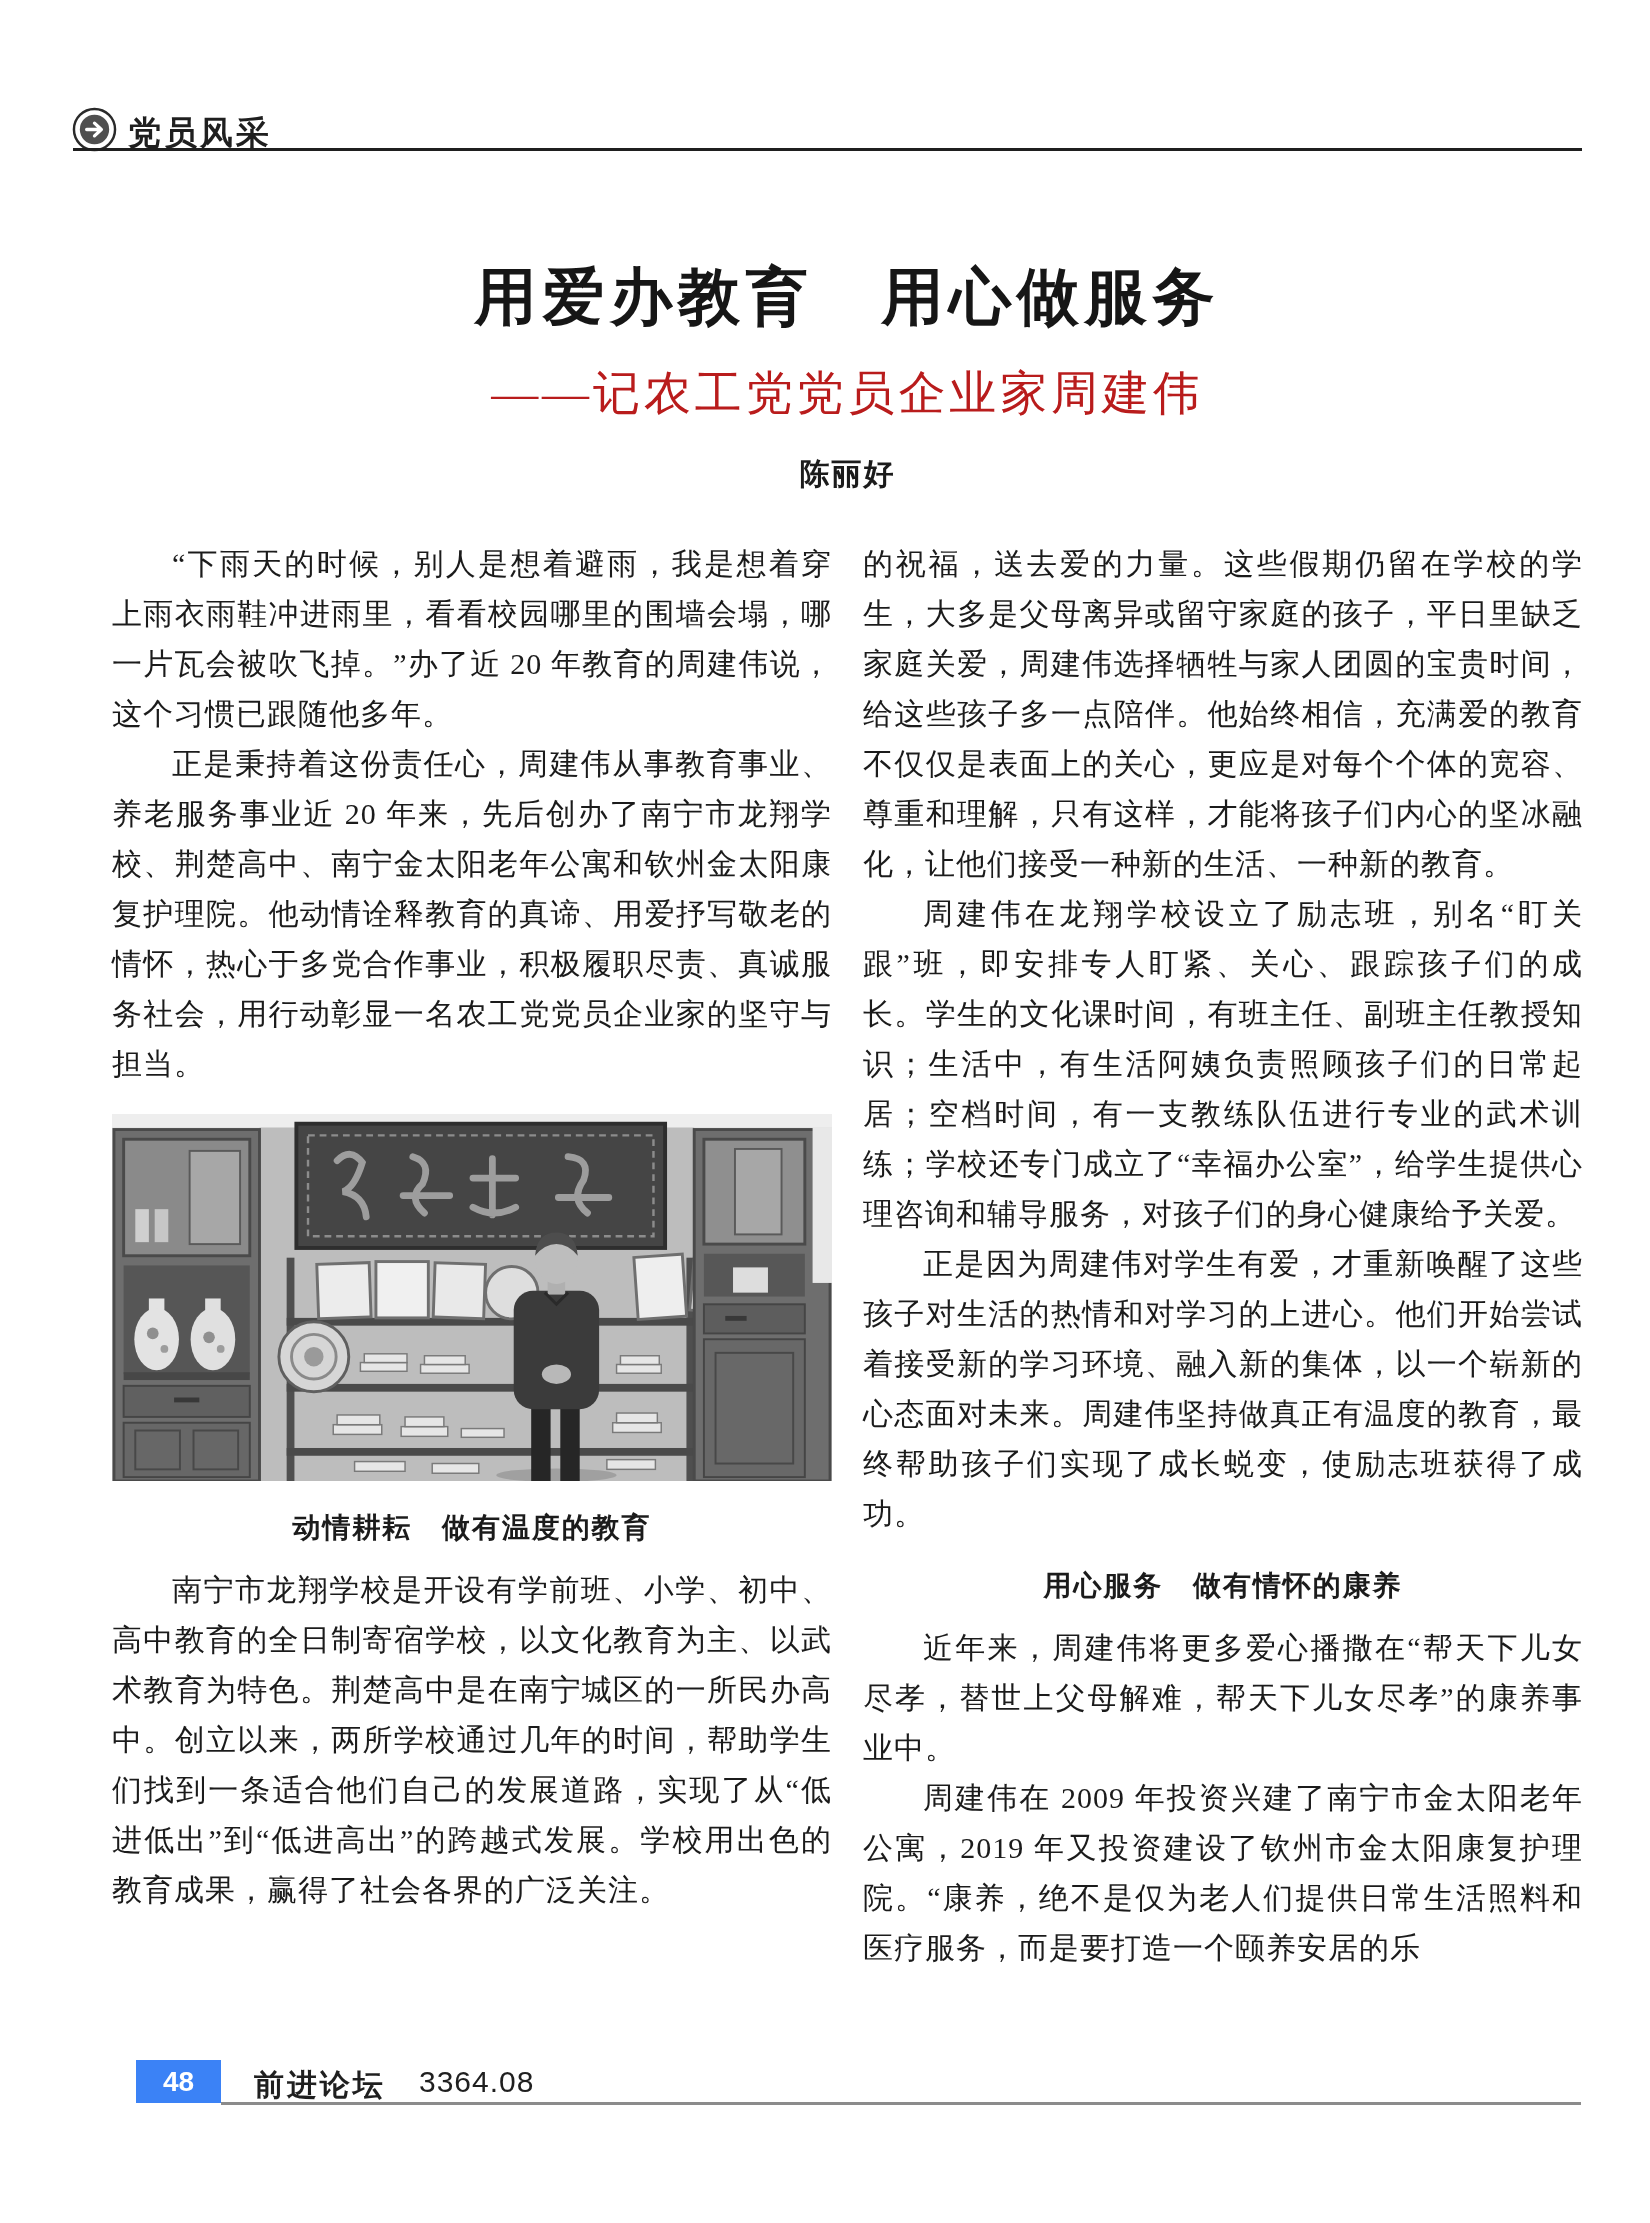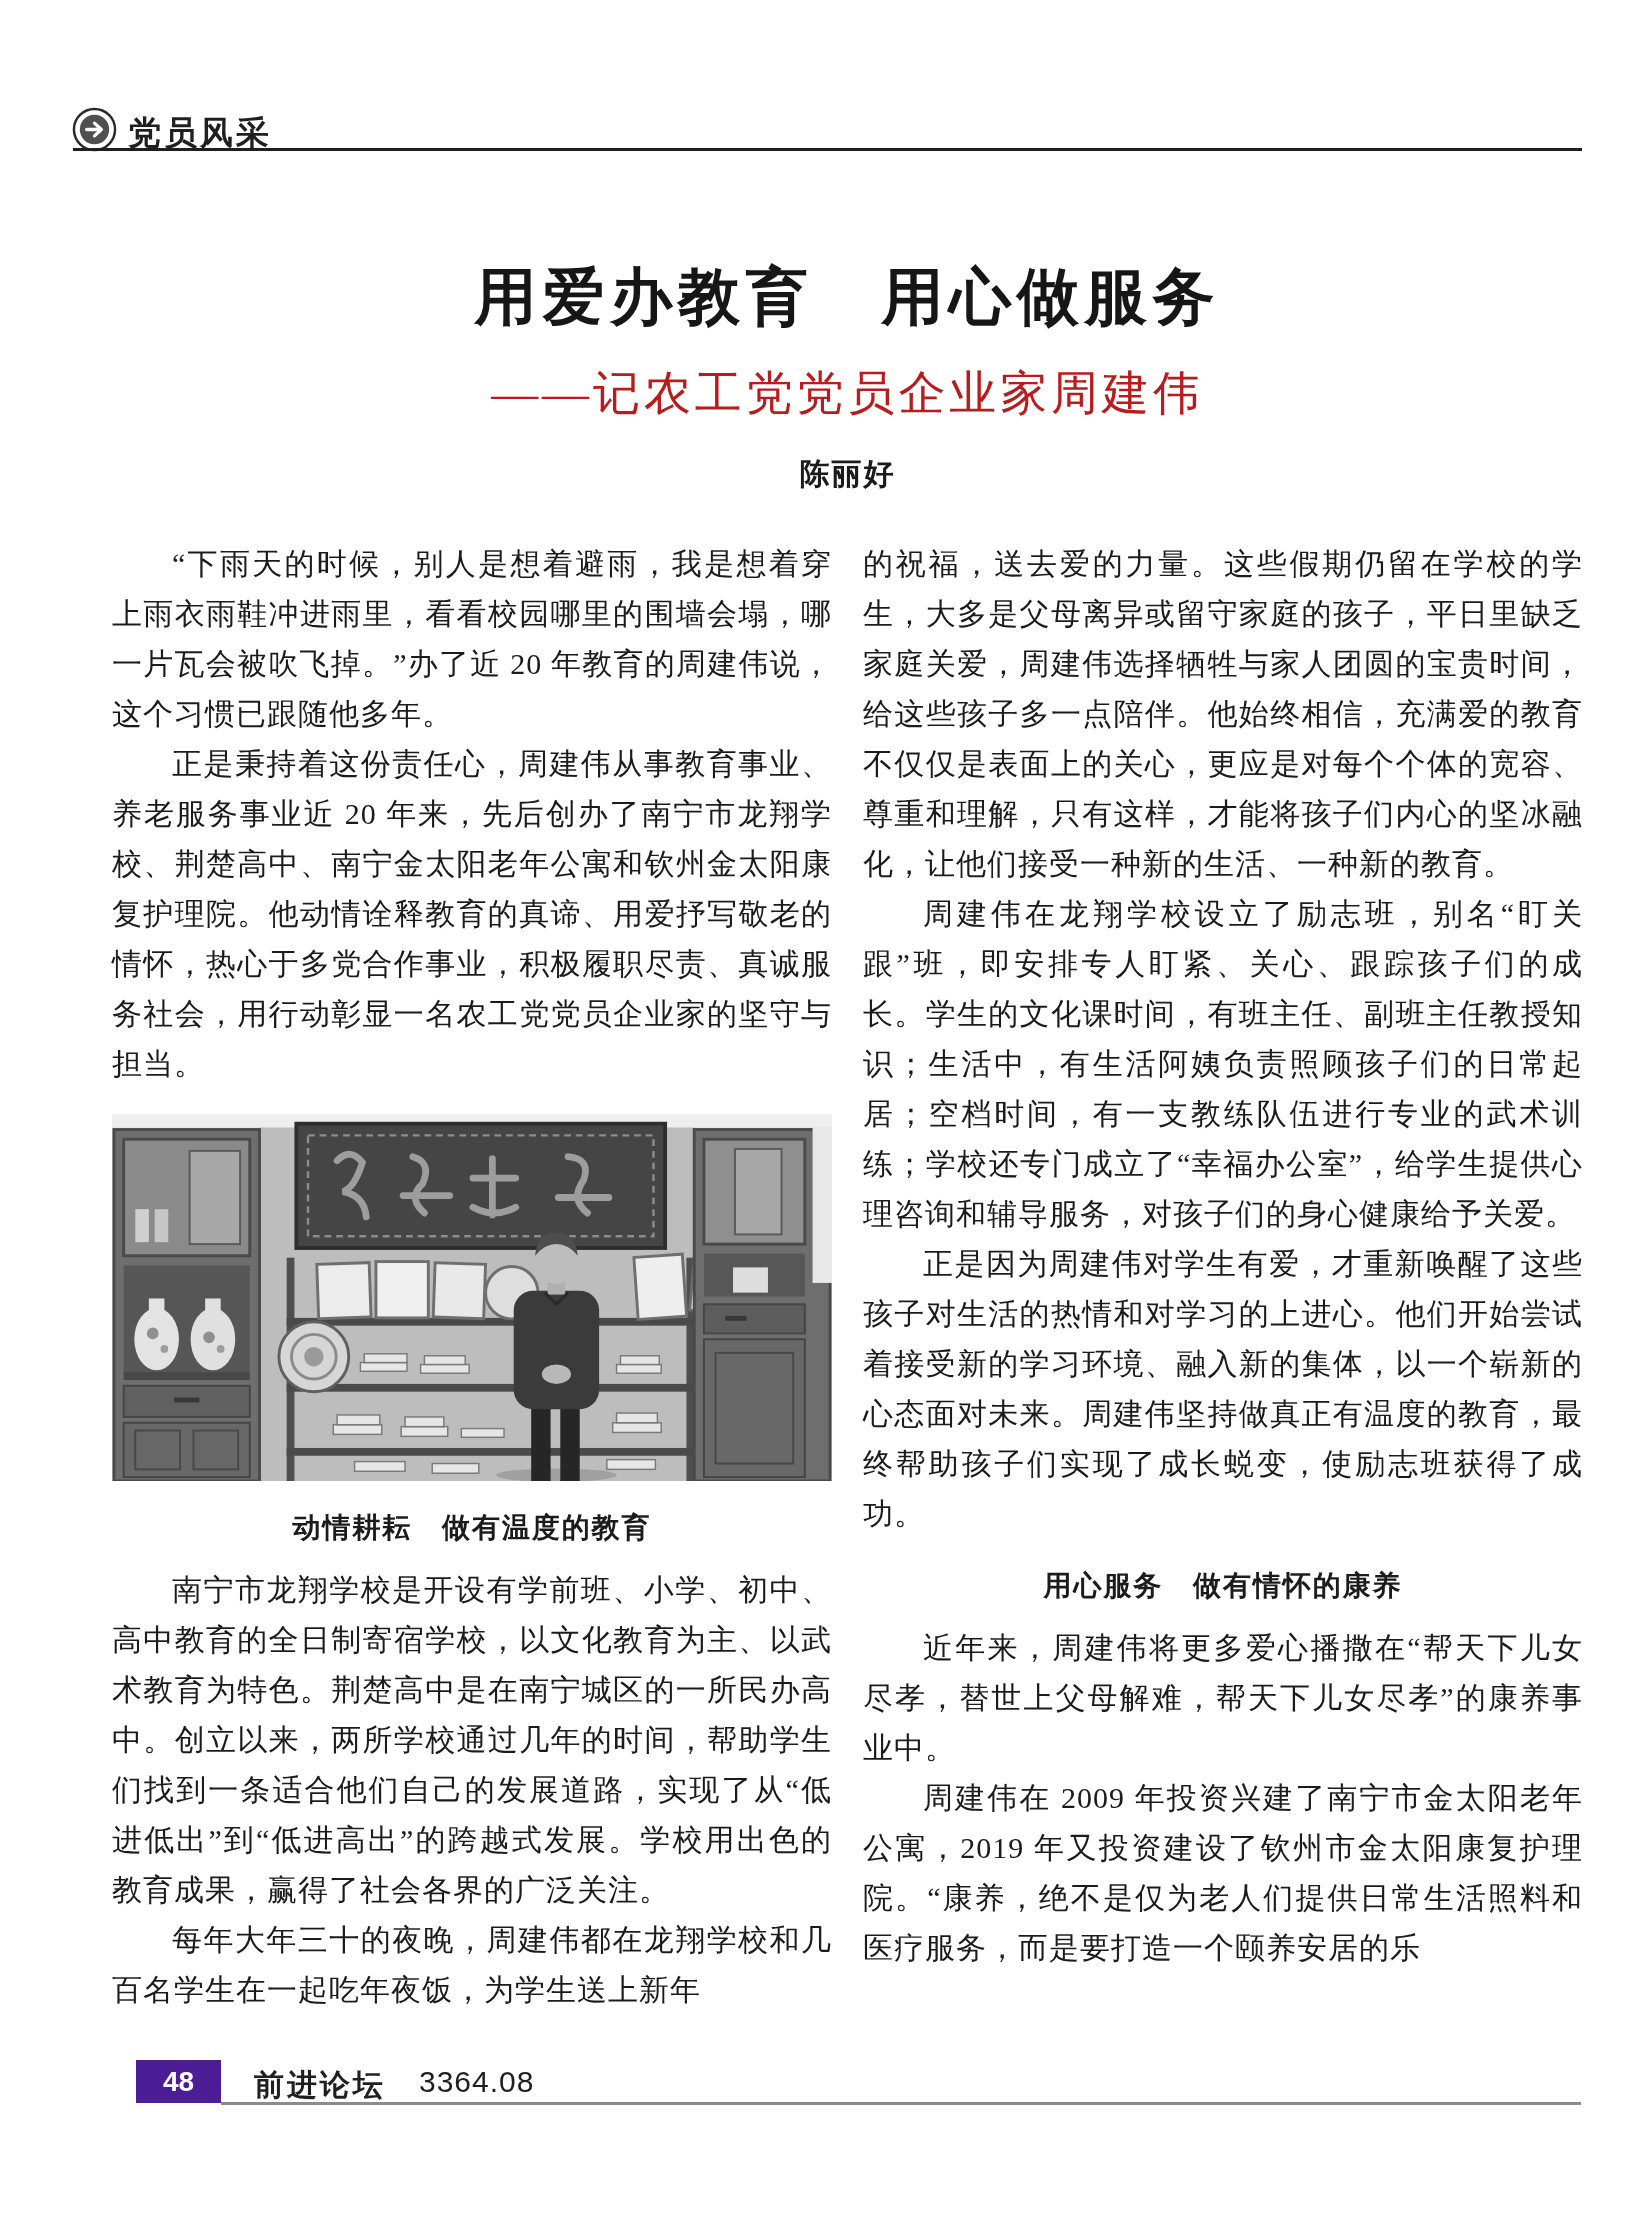--- a/index.html
+++ b/index.html
@@ -42,21 +42,21 @@
   .col h3{
     font-family:"Liberation Sans","DejaVu Sans",sans-serif;font-weight:bold;
     font-size:28px;line-height:39px;text-align:center;letter-spacing:1.9px;
     margin:27px 0 17.5px 0;text-indent:0;
   }
   figure.photo{margin:25px 0 7.8px 0;width:720px;height:367px;padding:0;}
   figure.photo svg{display:block;width:100%;height:100%;}
 
   
   .pagenum-box{
-    position:absolute;left:136px;top:2060px;width:85px;height:43px;background:#4c1d95;
+    position:absolute;left:136px;top:2060px;width:85px;height:43px;background:#3b82f6;
     color:#ffffff;font-family:"Liberation Sans","DejaVu Sans",sans-serif;font-weight:bold;
     font-size:28px;display:flex;align-items:center;justify-content:center;
   }
   .journal{
     position:absolute;left:254px;top:2065px;font-family:"Liberation Sans","DejaVu Sans",sans-serif;
     font-weight:bold;font-size:30px;letter-spacing:2.9px;color:#1f1f1f;
   }
   .issue{
     position:absolute;left:419px;top:2065px;font-family:"Liberation Sans","DejaVu Sans",sans-serif;
     font-size:30px;letter-spacing:1px;color:#1f1f1f;
@@ -194,21 +194,20 @@
               <ellipse cx="458" cy="268" rx="15" ry="10" fill="#b8b8b8"></ellipse>
               <ellipse cx="458" cy="149" rx="22" ry="26" fill="#bdbdbd"></ellipse>
               <path d="M436 146 q2 -24 22 -24 q20 0 22 24 q-10 -12 -22 -12 q-12 0 -22 12 z" fill="#4d4d4d"></path>
               <path d="M446 184 l12 12 l12 -12" fill="none" stroke="#2a2a2a" stroke-width="3"></path>
             </g>
           </svg>
         </figure>
 
         <h3>动情耕耘　做有温度的教育</h3>
         <p class="indent">南宁市龙翔学校是开设有学前班、小学、初中、高中教育的全日制寄宿学校，以文化教育为主、以武术教育为特色。荆楚高中是在南宁城区的一所民办高中。创立以来，两所学校通过几年的时间，帮助学生们找到一条适合他们自己的发展道路，实现了从“低进低出”到“低进高出”的跨越式发展。学校用出色的教育成果，赢得了社会各界的广泛关注。</p>
-        <p class="indent">每年大年三十的夜晚，周建伟都在龙翔学校和几百名学生在一起吃年夜饭，为学生送上新年</p>
       </div>
 
       <div class="col">
         <p>的祝福，送去爱的力量。这些假期仍留在学校的学生，大多是父母离异或留守家庭的孩子，平日里缺乏家庭关爱，周建伟选择牺牲与家人团圆的宝贵时间，给这些孩子多一点陪伴。他始终相信，充满爱的教育不仅仅是表面上的关心，更应是对每个个体的宽容、尊重和理解，只有这样，才能将孩子们内心的坚冰融化，让他们接受一种新的生活、一种新的教育。</p>
         <p class="indent">周建伟在龙翔学校设立了励志班，别名“盯关跟”班，即安排专人盯紧、关心、跟踪孩子们的成长。学生的文化课时间，有班主任、副班主任教授知识；生活中，有生活阿姨负责照顾孩子们的日常起居；空档时间，有一支教练队伍进行专业的武术训练；学校还专门成立了“幸福办公室”，给学生提供心理咨询和辅导服务，对孩子们的身心健康给予关爱。</p>
         <p class="indent">正是因为周建伟对学生有爱，才重新唤醒了这些孩子对生活的热情和对学习的上进心。他们开始尝试着接受新的学习环境、融入新的集体，以一个崭新的心态面对未来。周建伟坚持做真正有温度的教育，最终帮助孩子们实现了成长蜕变，使励志班获得了成功。</p>
         <h3>用心服务　做有情怀的康养</h3>
         <p class="indent">近年来，周建伟将更多爱心播撒在“帮天下儿女尽孝，替世上父母解难，帮天下儿女尽孝”的康养事业中。</p>
         <p class="indent">周建伟在 2009 年投资兴建了南宁市金太阳老年公寓，2019 年又投资建设了钦州市金太阳康复护理院。“康养，绝不是仅为老人们提供日常生活照料和医疗服务，而是要打造一个颐养安居的乐</p>
       </div>

